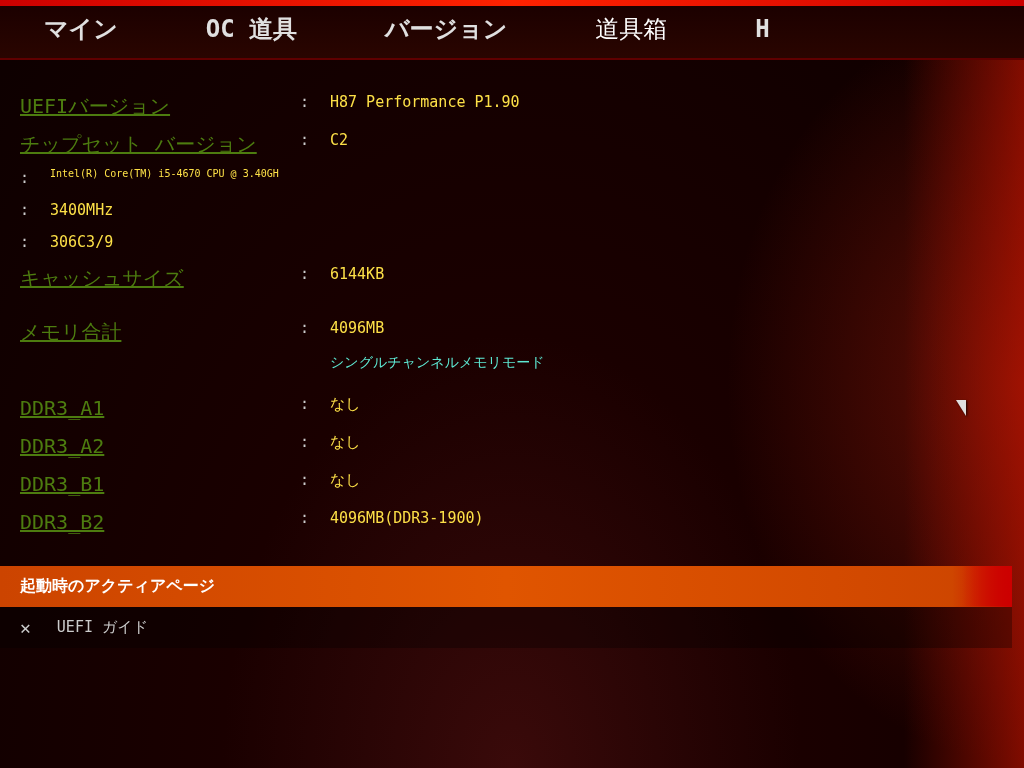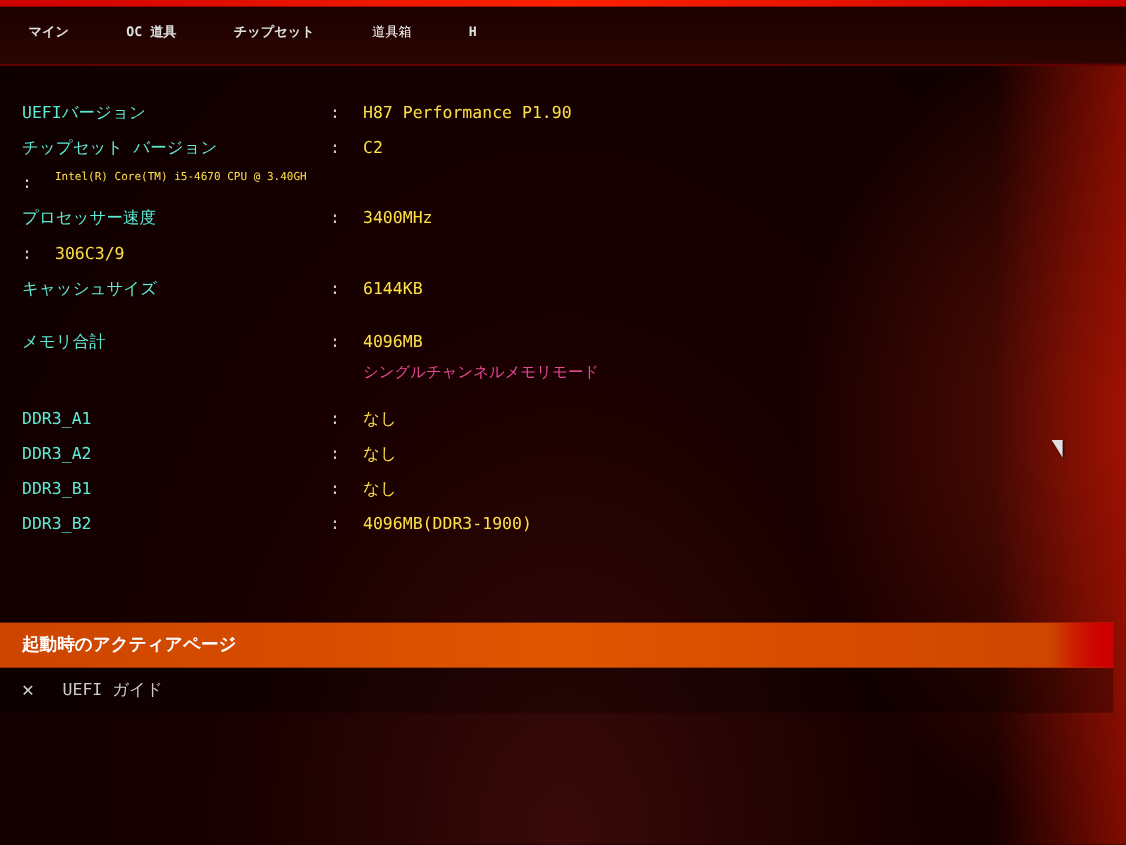--- a/index.html
+++ b/index.html
@@ -43,23 +43,23 @@
       align-items: stretch;
       height: 60px;
       background: linear-gradient(to bottom, #1a0000 0%, #2a0500 100%);
       border-bottom: 2px solid #600000;
     }
 
     .nav-item {
       display: flex;
       align-items: center;
       justify-content: flex-end;
-      padding: 0 26px;
+      padding: 0 44px;
       color: #e0e0e0;
-      font-size: 12px;
+      font-size: 24px;
       font-weight: bold;
       cursor: pointer;
       position: relative;
     }
 
     .nav-item.bold {
       font-weight: 400;
       color: #ffffff;
     }
 
@@ -82,24 +82,25 @@
 
     .info-row {
       display: flex;
       align-items: flex-start;
       margin-bottom: 6px;
       min-height: 26px;
     }
 
     .info-label {
       width: 280px;
-      font-size: 15px;
-      color: #5eead4;
+      font-size: 20px;
+      color: #4d7c0f;
       flex-shrink: 0;
       line-height: 1.6;
+      text-decoration: underline;
     }
 
     .info-colon {
       width: 30px;
       font-size: 15px;
       color: #cccccc;
       flex-shrink: 0;
       line-height: 1.6;
     }
 
@@ -112,21 +113,21 @@
     .info-value.wide {
       font-size: 10px;
     }
 
     .section-gap {
       height: 16px;
     }
 
     .mem-sub {
       font-size: 14px;
-      color: #ec4899;
+      color: #5eead4;
       margin-top: 2px;
       padding-left: 310px;
       margin-bottom: 4px;
     }
 
     
     .bottom-bar {
       position: absolute;
       bottom: 120px;
       left: 0;
@@ -213,21 +214,21 @@
 <div class="top-accent"></div>
 
 <nav class="navbar">
   <div class="nav-item">
     <span>マイン</span>
   </div>
   <div class="nav-item">
     <span>OC 道具</span>
   </div>
   <div class="nav-item">
-    <span>チップセット</span>
+    <span>バージョン</span>
   </div>
   <div class="nav-item bold">
     <span>道具箱</span>
   </div>
   <div class="nav-item">
     <span>H</span>
   </div>
 </nav>
 
 <div class="content">
@@ -243,21 +244,20 @@
     <span class="info-colon">:</span>
     <span class="info-value">C2</span>
   </div>
 
   <div class="info-row">
     <span class="info-colon">:</span>
     <span class="info-value wide">Intel(R) Core(TM)  i5-4670 CPU @ 3.40GH</span>
   </div>
 
   <div class="info-row">
-    <span class="info-label">プロセッサー速度</span>
     <span class="info-colon">:</span>
     <span class="info-value">3400MHz</span>
   </div>
 
   <div class="info-row">
     <span class="info-colon">:</span>
     <span class="info-value">306C3/9</span>
   </div>
 
   <div class="info-row">

